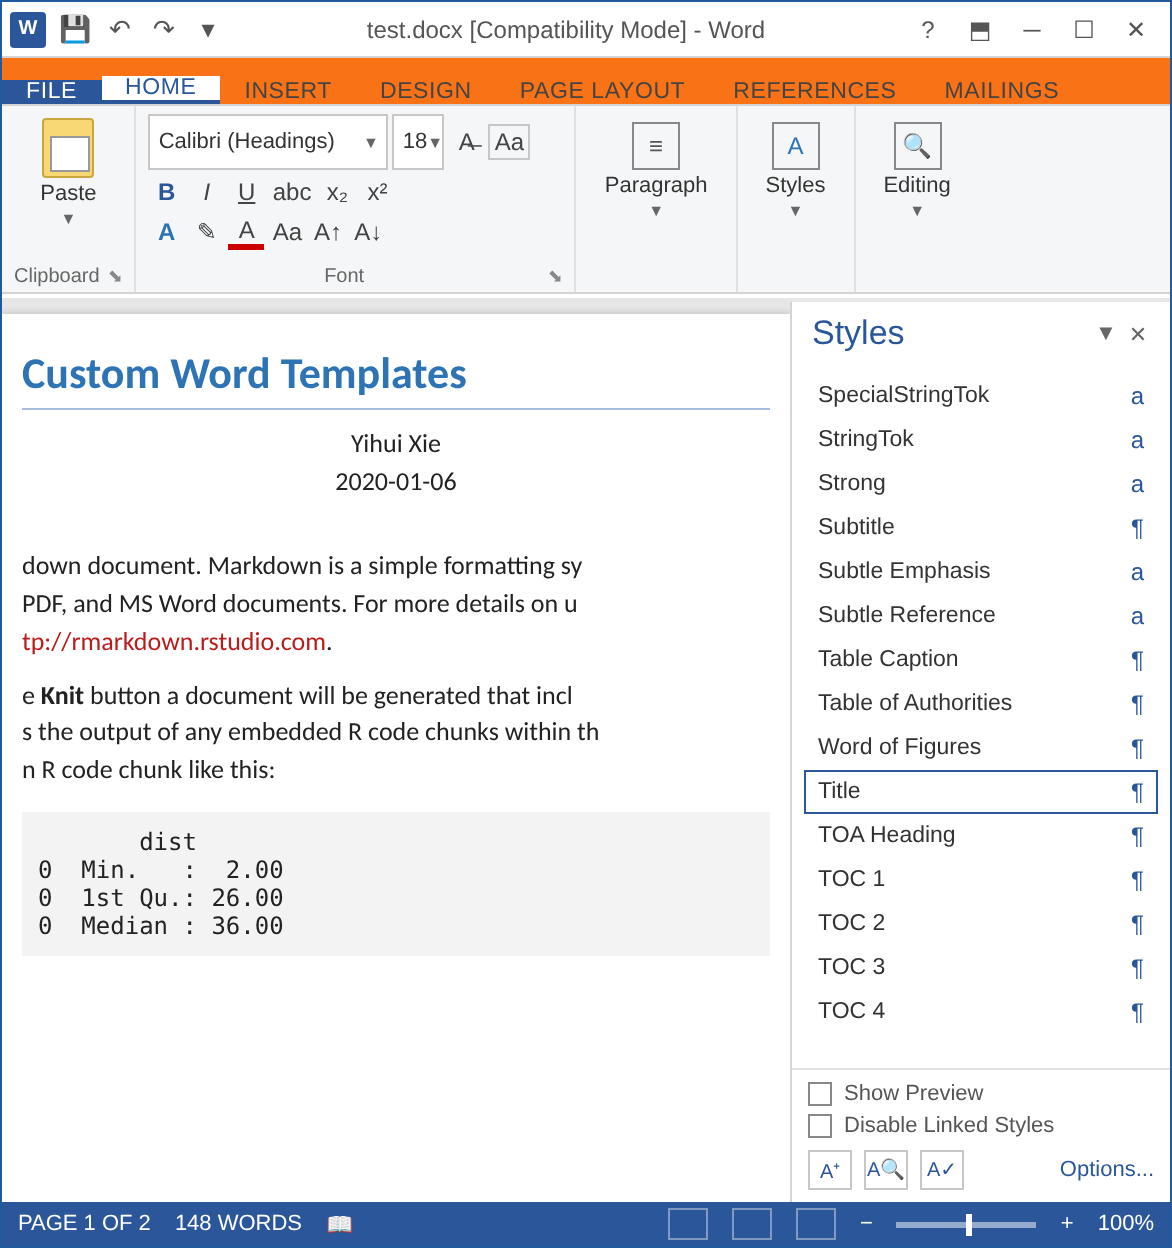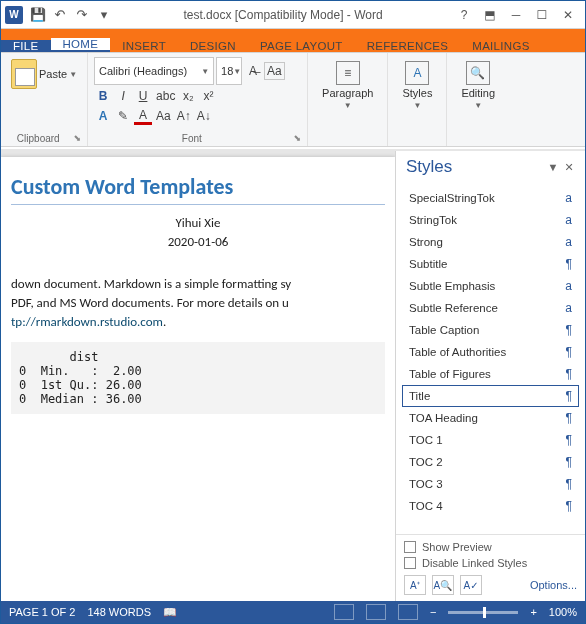--- a/index.html
+++ b/index.html
@@ -17,42 +17,42 @@
   .tab { padding: 0 12px; display: flex; align-items: center; color: #2b579a; text-transform: uppercase; letter-spacing: 0.3px; }
   .tab.file { background: #2b579a; color: #fff; font-weight: normal; }
   .tab.active { border-bottom: 2px solid #2b579a; color: #2b579a; font-weight: normal; background:#fff; }
   .tab:not(.file):not(.active) { color: #444; }
 
   
   .ribbon { height: 94px; background: #f5f6f7; border-bottom: 1px solid #d4d4d4; display: flex; }
   .group { border-right: 1px solid #e1e1e1; padding: 4px 6px 2px 6px; display: flex; flex-direction: column; justify-content: space-between; }
   .group-label { font-size: 10px; color: #666; text-align: center; padding-top:2px; }
   .group-label .launcher { float:right; font-size:9px; color:#888; margin-left:4px;}
-  .paste-big { display:flex; flex-direction:row; align-items:center; gap:2px; padding:2px 4px;}
+  .paste-big { display:flex; flex-direction:column; align-items:center; gap:2px; padding:2px 4px;}
   .paste-icon { width:26px; height:30px; background:#f8d775; border:1px solid #c9a63f; border-radius:2px; position:relative;}
   .paste-icon::after{content:"";position:absolute;bottom:2px;left:3px;width:18px;height:16px;background:#fff;border:1px solid #999;}
   .font-row { display:flex; gap:2px; align-items:center; margin-bottom:2px;}
   .font-box { border:1px solid #c7c7c7; background:#fff; height:28px; font-size:11px; display:flex; align-items:center; padding:0 4px;}
   .font-name{ width:120px;}
   .font-size{ width:26px;text-align:right;}
   .rb-btn { min-width:18px; height:18px; display:flex; align-items:center; justify-content:center; font-size:12px; color:#444; padding:0 2px;}
   .rb-btn.bold{font-weight:bold;}
   .rb-btn.ital{font-style:italic;}
   .rb-btn.under{text-decoration:underline;}
   .big-group { display:flex; flex-direction:column; align-items:center; justify-content:center; gap:2px; padding:4px 8px;}
   .big-icon { width:24px; height:24px; border:1px solid #888; display:flex; align-items:center; justify-content:center; font-size:12px; color:#555;}
 
   
   .workspace { position:absolute; top:148px; left:0; right:0; bottom:22px; display:flex; background:#e6e6e6;}
   .doc-area { flex:1; background:#fff; margin:8px 0 0 0; box-shadow:0 0 4px rgba(0,0,0,0.2); padding:16px 10px 10px 10px; overflow:hidden; font-family:Calibri, sans-serif; color:#222;}
   .doc-title{ color:#2e74b5; font-size:22px; font-weight:600; border-bottom:1px solid #a6bfde; padding-bottom:4px; margin-bottom:10px; font-family:Calibri, sans-serif;}
   .doc-author{ text-align:center; font-size:13px; margin-bottom:4px;}
   .doc-date{ text-align:center; font-size:13px; margin-bottom:26px;}
   .doc-para{ font-size:13px; line-height:1.45; margin-bottom:8px;}
-  .doc-link{ color:#0c4a6e;margin-top:48px;}
+  .doc-link{ color:#b91c1c;margin-top:48px;}
   .code-block{ background:#f3f3f3; font-family:Consolas, monospace; font-size:12px; padding:8px; white-space:pre; margin-top:10px;}
 
   .styles-pane { width:190px; background:#fff; border-left:1px solid #d4d4d4; display:flex; flex-direction:column; margin-top:2px;}
   .styles-head { display:flex; align-items:center; padding:6px 8px 10px 10px; color:#2b579a; font-size:17px;}
   .styles-head .sp{flex:1;}
   .styles-head .ctl{ width:16px; text-align:center; color:#666; font-size:11px;}
   .style-list{ flex:1; overflow:auto; padding:0 6px; }
   .style-item{ display:flex; align-items:center; justify-content:space-between; padding:3px 6px; font-size:11.5px; border:1px solid transparent; color:#333;}
   .style-item.selected{ border:1px solid #2b579a;}
   .style-mark{ color:#2b579a; font-size:12px;}
@@ -172,20 +172,25 @@
 <div class="workspace">
   <div class="doc-area">
     <div class="doc-title">Custom Word Templates</div>
     <div class="doc-author">Yihui Xie</div>
     <div class="doc-date">2020-01-06</div>
     <div class="doc-para">
       <span>down document. Markdown is a simple formatting sy</span><br>
       <span>PDF, and MS Word documents. For more details on u</span><br>
       <span class="doc-link">tp://rmarkdown.rstudio.com</span><span>.</span>
     </div>
+    <div class="doc-para">
+      <span>e </span><b>Knit</b><span> button a document will be generated that incl</span><br>
+      <span>s the output of any embedded R code chunks within th</span><br>
+      <span>n R code chunk like this:</span>
+    </div>
     <div class="code-block">       dist
 0  Min.   :  2.00
 0  1st Qu.: 26.00
 0  Median : 36.00</div>
   </div>
 
   <div class="styles-pane">
     <div class="styles-head">
       <span>Styles</span>
       <span class="sp"></span>
@@ -219,21 +224,21 @@
         </div>
         <div class="style-item">
           <span>Table Caption</span>
           <span class="style-mark">¶</span>
         </div>
         <div class="style-item">
           <span>Table of Authorities</span>
           <span class="style-mark">¶</span>
         </div>
         <div class="style-item">
-          <span>Table of Figures</span>
+          <span>Word of Figures</span>
           <span class="style-mark">¶</span>
         </div>
         <div class="style-item selected">
           <span>Title</span>
           <span class="style-mark">¶</span>
         </div>
         <div class="style-item">
           <span>TOA Heading</span>
           <span class="style-mark">¶</span>
         </div>

